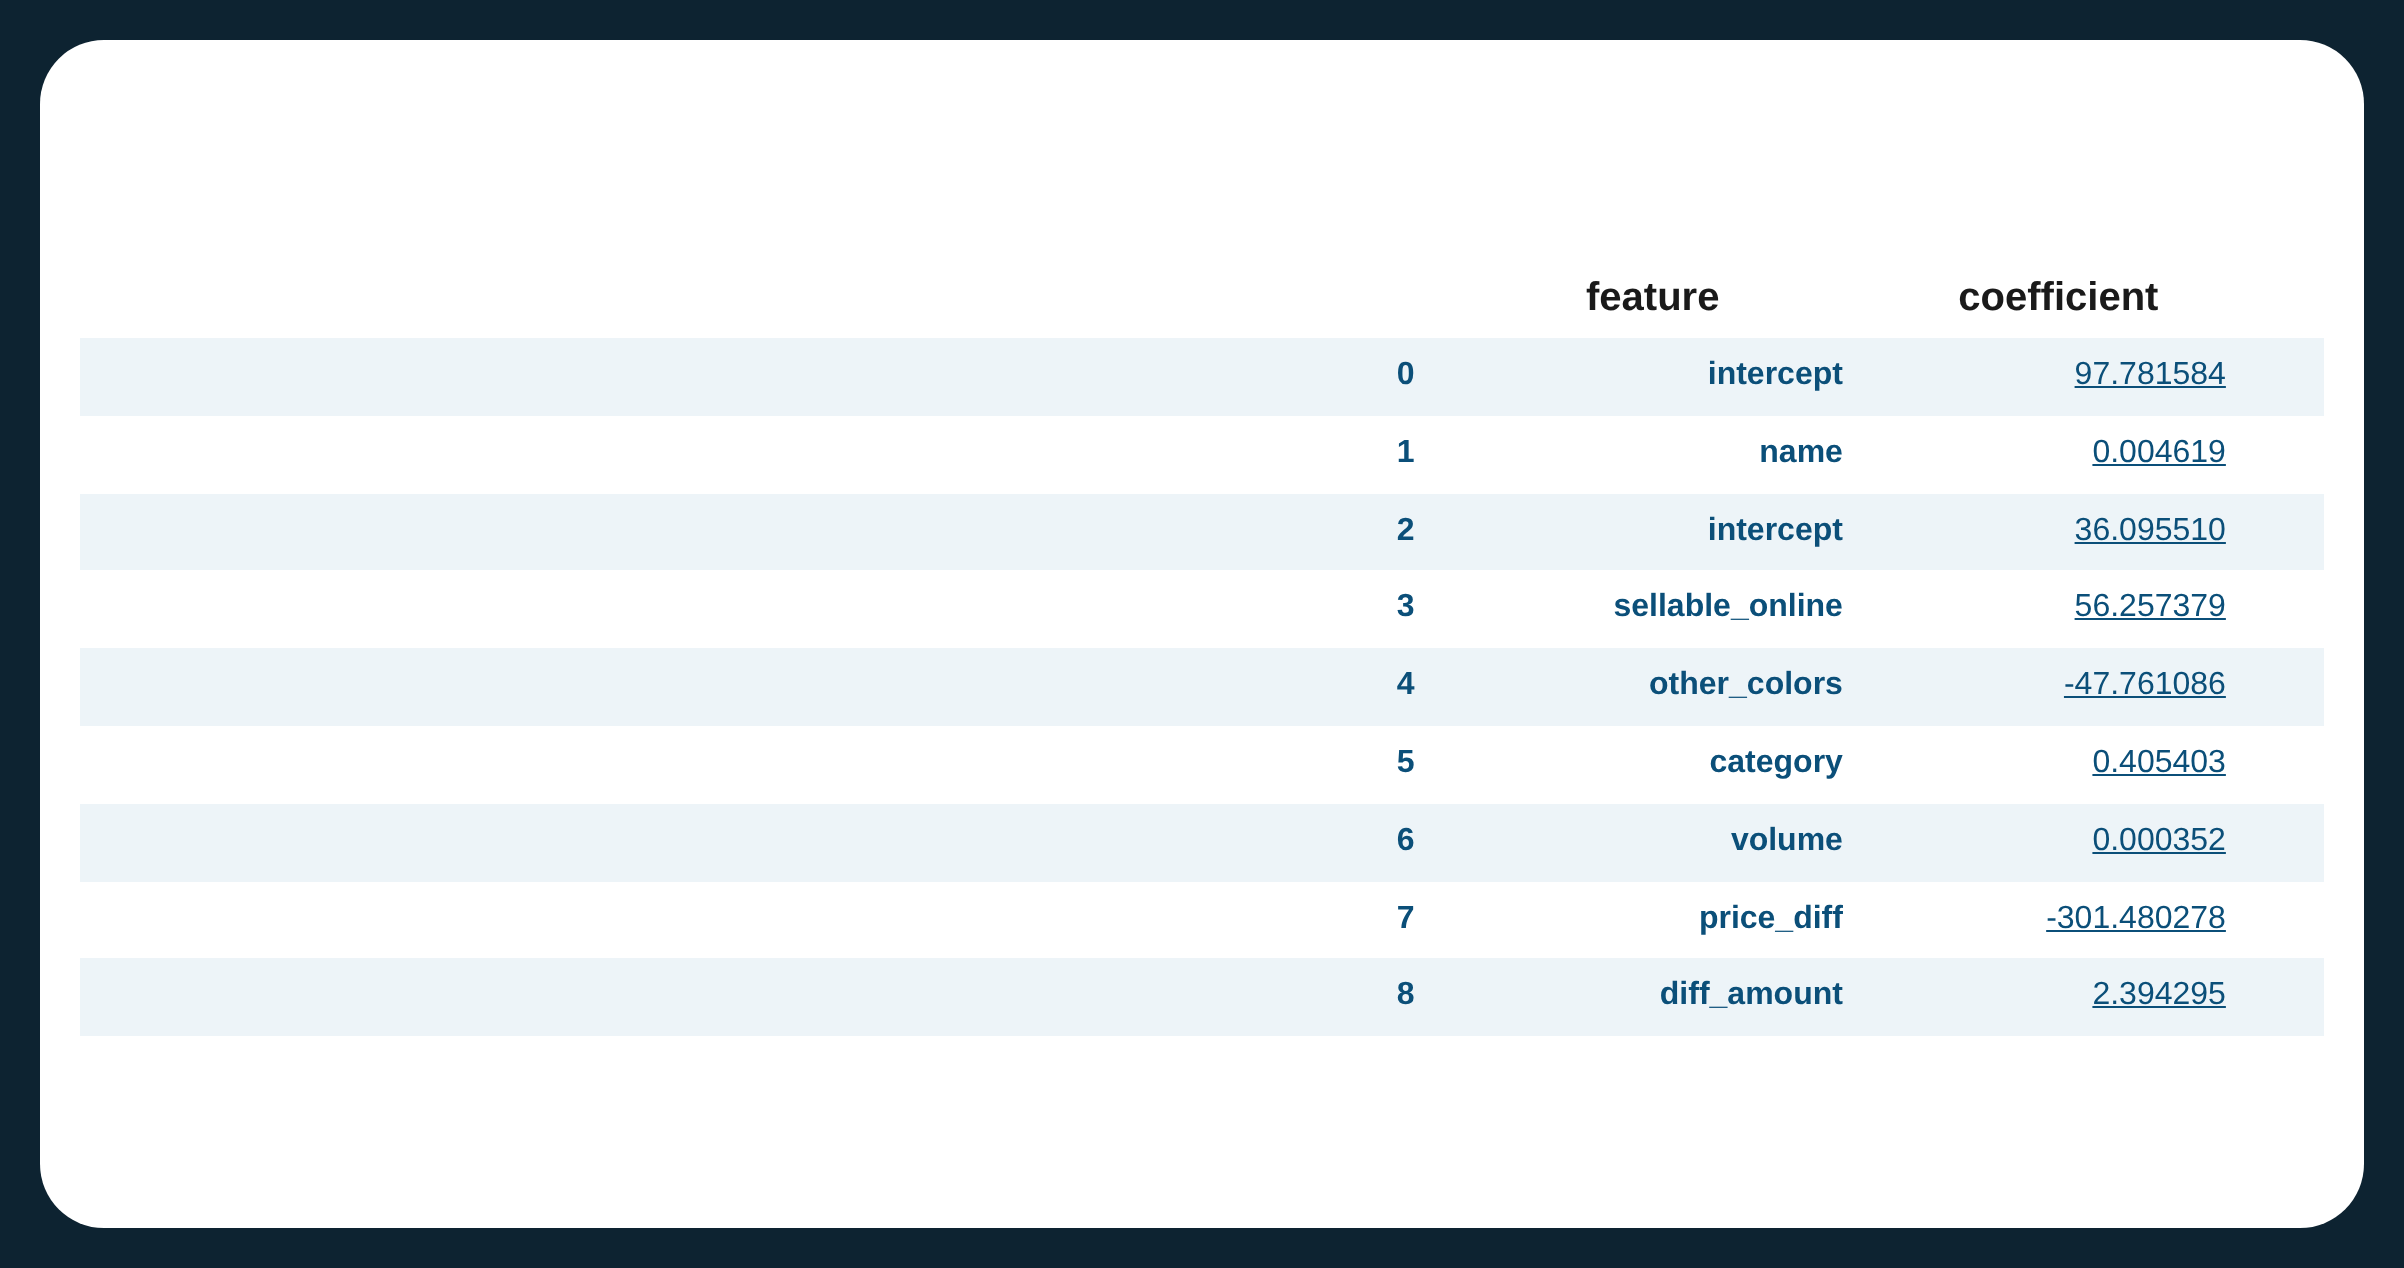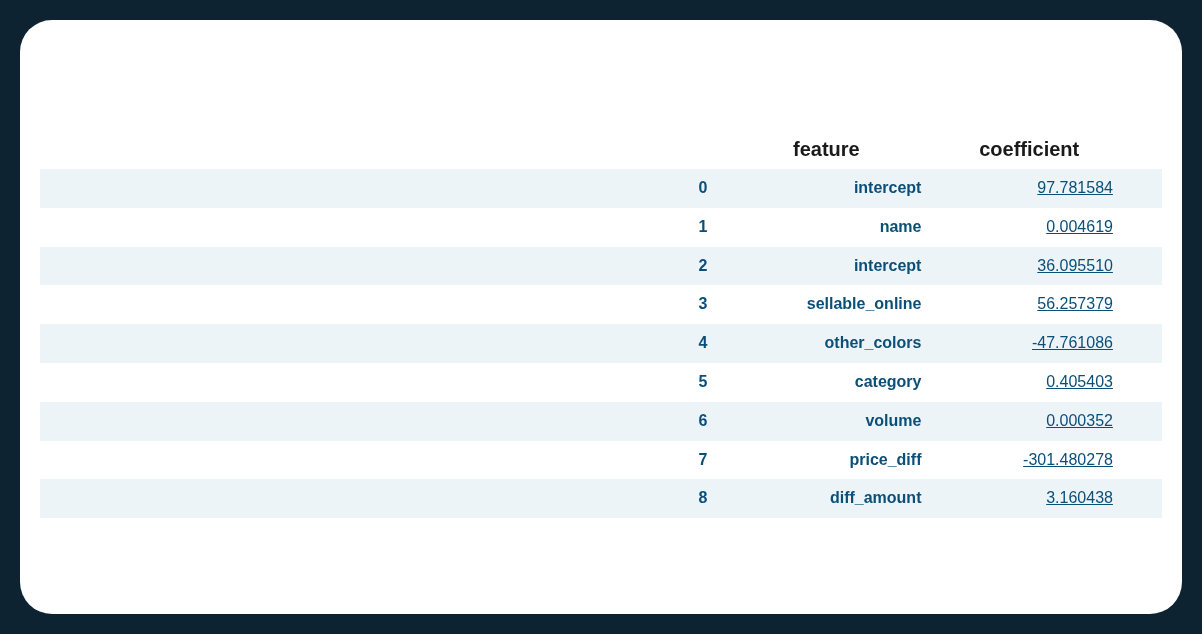--- a/index.html
+++ b/index.html
@@ -130,18 +130,18 @@
         </tr>
         <tr>
           <td class="index-col">7</td>
           <td class="feature-col">price_diff</td>
           <td class="coeff-col">-301.480278</td>
           <td class="spacer-col"></td>
         </tr>
         <tr>
           <td class="index-col">8</td>
           <td class="feature-col">diff_amount</td>
-          <td class="coeff-col">3.160438</td>
+          <td class="coeff-col">2.394295</td>
           <td class="spacer-col"></td>
         </tr>
       </tbody>
   </table>
 </div>
 
 </body></html>

